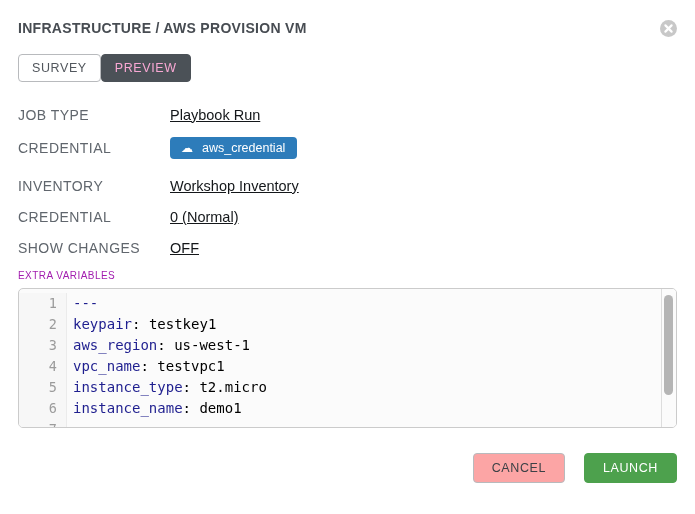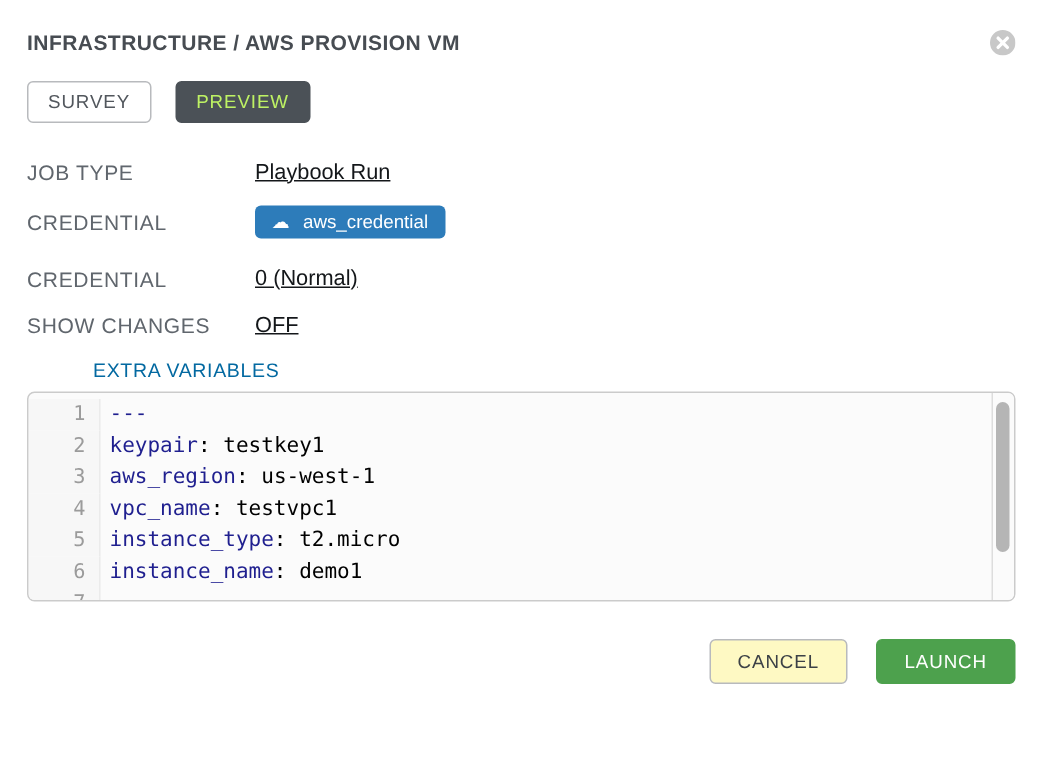--- a/index.html
+++ b/index.html
@@ -17,50 +17,50 @@
     font-size: 14px; font-weight: bold; color: #474c52;
     letter-spacing: 0.3px; padding-top: 2px;
   }
   .close-btn {
     width: 17px; height: 17px; border: none; background: transparent;
     cursor: pointer; padding: 0; margin-top: 2px;
   }
   .close-btn svg { display: block; }
 
   
-  .tabs { margin-top: 17px; display: flex; gap: 16px; }
+  .tabs { margin-top: 17px; display: flex; }
   .tab {
     font-family: "Liberation Sans", sans-serif;
     font-size: 12.5px; letter-spacing: 0.6px; font-weight: 500;
     padding: 6px 13px; border-radius: 4px; cursor: pointer;
     background: #ffffff; color: #52575d; border: 1px solid #b8babd;
   }
   .tab.active {
     background: var(--tab-active-bg, #4b5157);
-    color: #bef264; border: 1px solid var(--tab-active-bg, #4b5157);
+    color: #f9a8d4; border: 1px solid var(--tab-active-bg, #4b5157);
   }
 
   
   .details { margin-top: 24px; }
   .row { display: flex; align-items: center; margin-bottom: 14px; min-height: 17px; }
   .row.badge-row { margin-bottom: 18px; }
   .row-label {
     flex: 0 0 152px; font-size: 14px; color: #60666d; letter-spacing: 0.45px;
   }
   .row-value { font-size: 14.5px; color: #14171a; text-decoration: underline; }
   .cred-badge {
     display: inline-flex; align-items: center; gap: 9px;
     background: var(--accent-blue, #2d7cba); color: #ffffff;
     font-size: 12.5px; padding: 4px 12px 4px 11px; border-radius: 4px;
     border: none; cursor: pointer; font-family: "Liberation Sans", sans-serif;
   }
   .cloud-icon { font-size: 12px; line-height: 1; }
 
   
-  .extra-label { font-size: 13px; color: #0369a1; letter-spacing: 0.45px; margin-bottom: 7px; margin-left: 44px; }
+  .extra-label { font-size: 10px; color: #a21caf; letter-spacing: 0.45px; margin-bottom: 7px; }
   .editor {
     position: relative; height: 140px; overflow: hidden;
     border: 1px solid #cbcbcb; border-radius: 5px; background: #fbfbfb;
   }
   .editor-scroll { position: absolute; left: 0; top: 0; right: 15px; bottom: 0; overflow: hidden; }
   .code-line { display: flex; line-height: 21px; height: 21px;
     font-family: "DejaVu Sans Mono", monospace; font-size: 14px; }
   .code-line:first-child { margin-top: 4px; }
   .ln {
     flex: 0 0 48px; text-align: right; padding-right: 9px;
@@ -83,21 +83,21 @@
     background: #b5b5b5; border-radius: 5px; cursor: pointer;
   }
 
   
   .footer { display: flex; justify-content: flex-end; gap: 19px; margin-top: 25px; }
   .btn {
     font-family: "Liberation Sans", sans-serif;
     font-size: 12.5px; letter-spacing: 0.6px; font-weight: 500;
     padding: 7px 18px; border-radius: 4px; cursor: pointer;
   }
-  .btn-cancel { background: #fef9c3; color: #3c4146; border: 1px solid #b8babd; }
+  .btn-cancel { background: #fca5a5; color: #3c4146; border: 1px solid #b8babd; }
   .btn-launch { background: var(--launch-green, #4da14d); color: #ffffff; border: 1px solid var(--launch-green, #4da14d); }
 </style>
 </head>
 <body>
 
 <div class="container">
 
   <div class="header">
     <div class="title">INFRASTRUCTURE / AWS PROVISION VM</div>
     <button class="close-btn" aria-label="close">
@@ -123,20 +123,24 @@
     </div>
 
     <div class="row badge-row">
       <div class="row-label">CREDENTIAL</div>
       <button class="cred-badge">
         <span class="cloud-icon">☁</span>
         <span>aws_credential</span>
       </button>
     </div>
 
+    <div class="row">
+      <div class="row-label">INVENTORY</div>
+      <div class="row-value">Workshop Inventory</div>
+    </div>
 
     <div class="row">
       <div class="row-label">CREDENTIAL</div>
       <div class="row-value">0 (Normal)</div>
     </div>
 
     <div class="row">
       <div class="row-label">SHOW CHANGES</div>
       <div class="row-value">OFF</div>
     </div>

